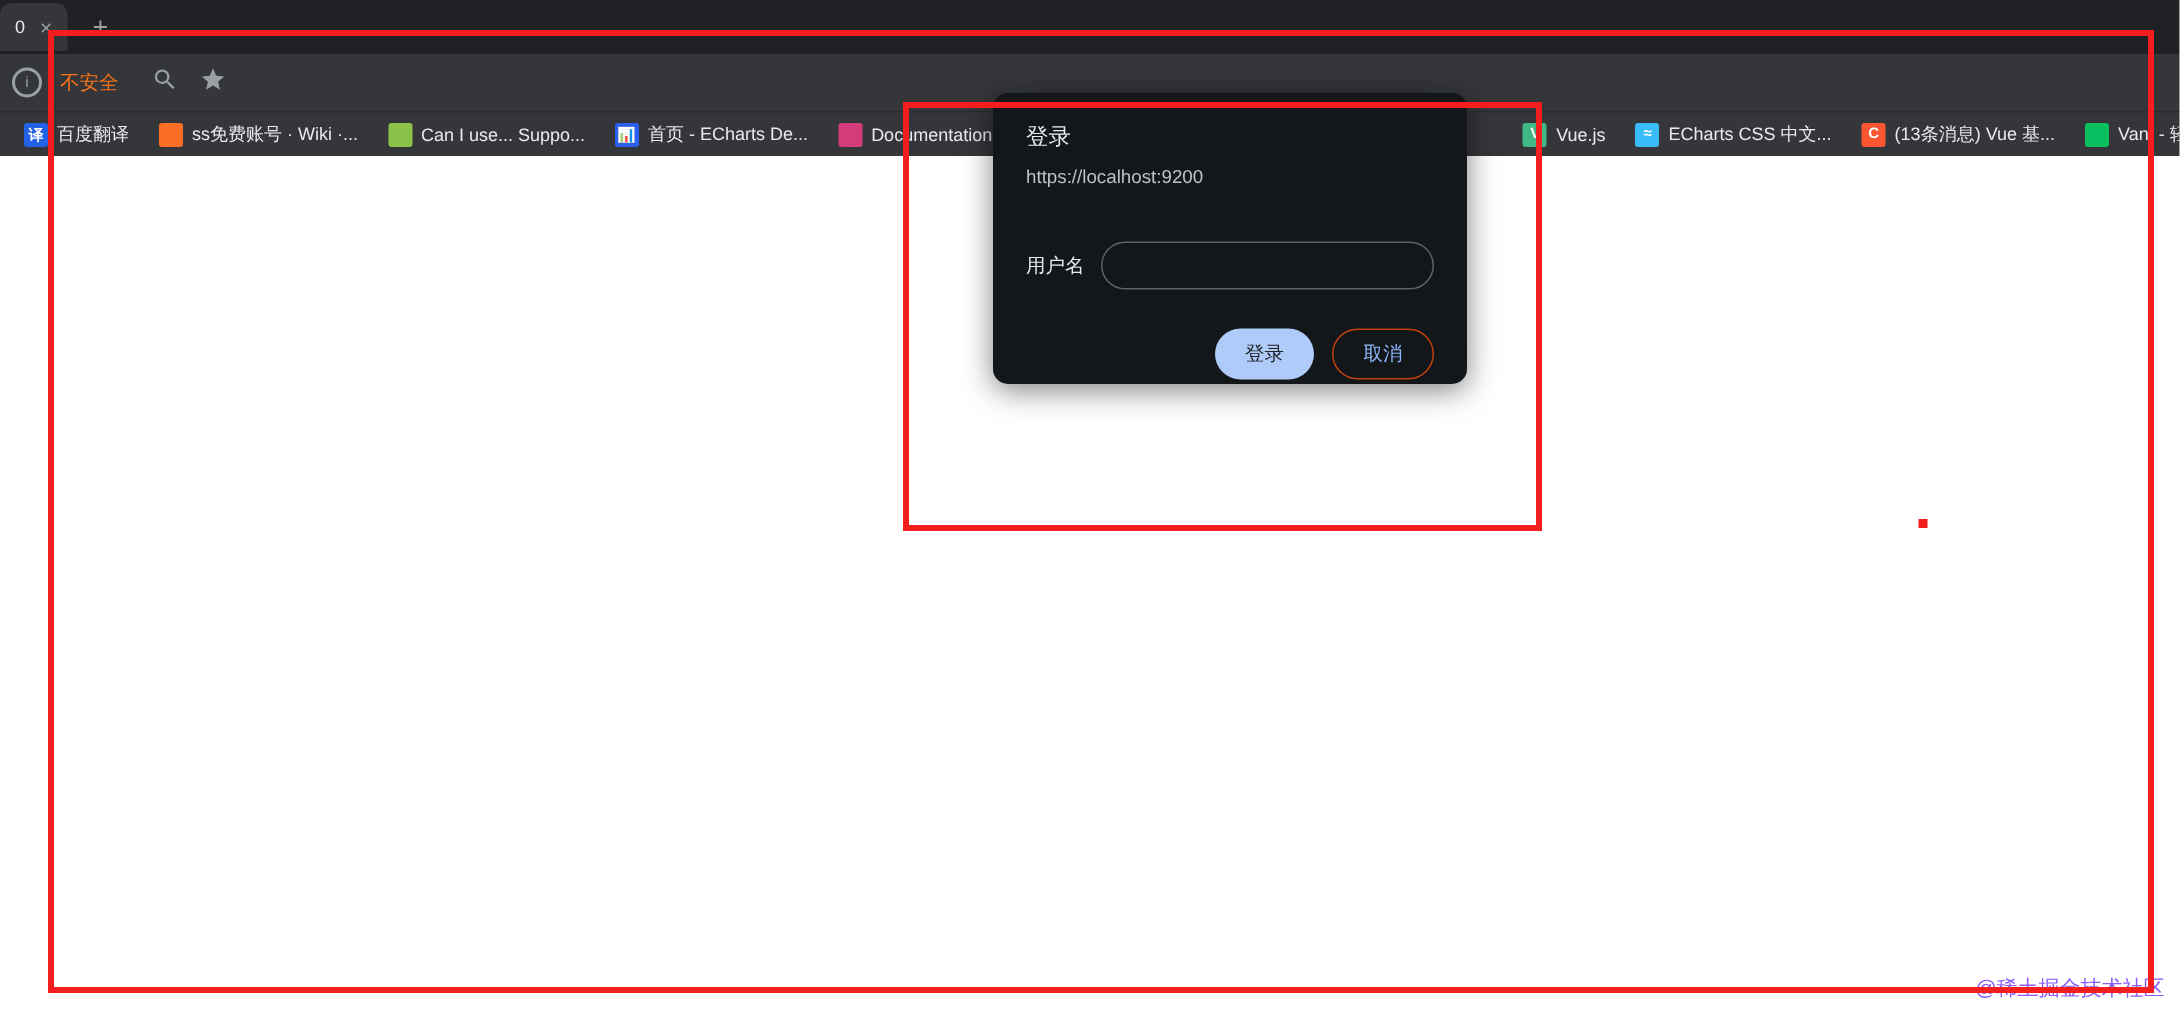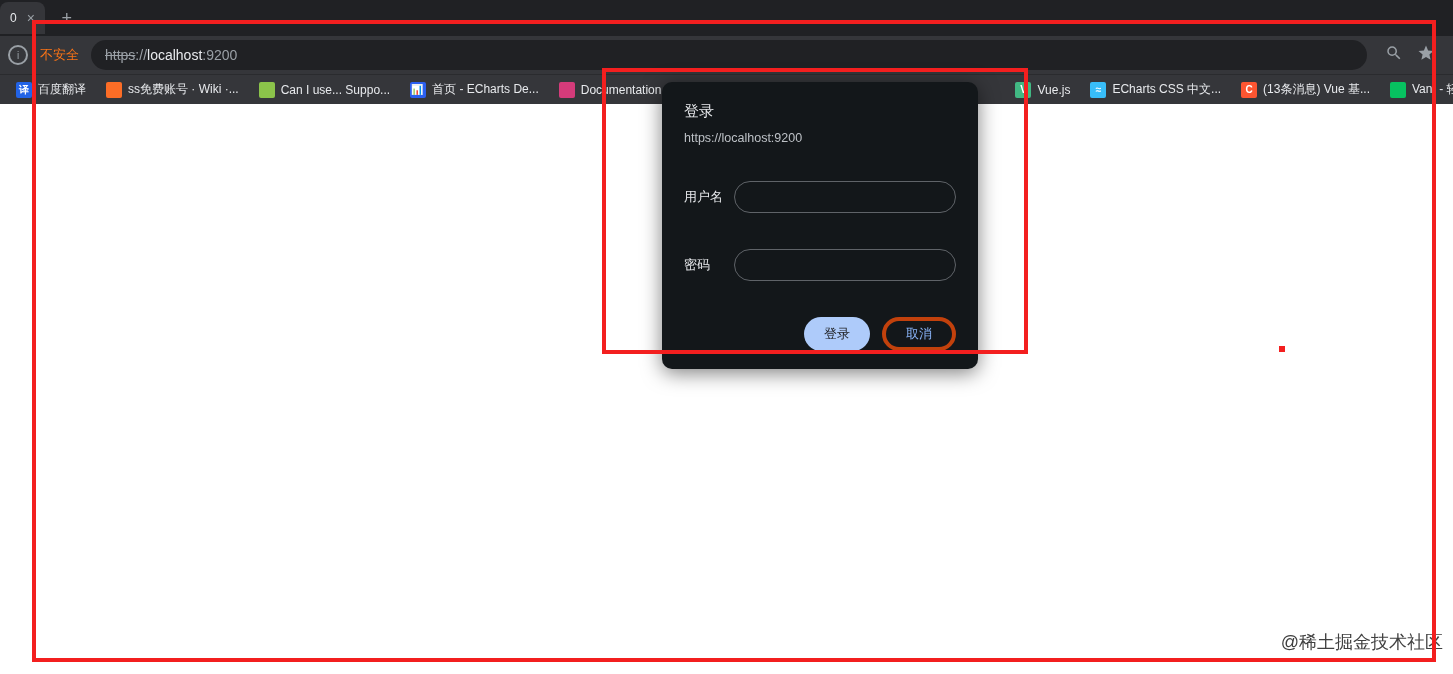--- a/index.html
+++ b/index.html
@@ -119,43 +119,43 @@
   font-size: 10px; color: #fff; font-weight: bold;
 }
 .content-area {
   background: #fff;
   width: 100%;
   height: calc(674px - 104px);
   position: relative;
 }
 .auth-dialog {
   position: absolute;
-  top: 82px;
+  top: 62px;
   left: 662px;
   width: 316px;
   background: #13171a;
   border-radius: 10px;
-  padding: 20px 22px 18px 22px;
+  padding: 20px 22px 3px 22px;
   color: #e8eaed;
   box-shadow: 0 4px 20px rgba(0,0,0,0.5);
   font-size: 13px;
 }
 .auth-title {
   font-size: 15px;
   margin-bottom: 10px;
 }
 .auth-origin {
   font-size: 12.5px;
   color: #bdc1c6;
   margin-bottom: 36px;
 }
 .auth-row {
   display: flex;
   align-items: center;
-  margin-bottom: 36px;
+  margin-bottom: 26px;
   justify-content: space-between;
 }
 .auth-label {
   width: 50px;
   font-size: 13px;
 }
 .auth-input {
   flex: 1;
   height: 32px;
   background: transparent;
@@ -182,21 +182,21 @@
   align-items: center;
 }
 .btn-primary {
   background: #aecbfa;
   color: #202124;
   border: none;
 }
 .btn-secondary {
   background: transparent;
   color: #8ab4f8;
-  border: 4px solid #c2410c;
+  border: 1px solid #c2410c;
   text-align: right;
 }
 .red-box-outer {
   position: absolute;
   left: 32px;
   top: 20px;
   width: 1404px;
   height: 642px;
   border: 4px solid #f31f1f;
   pointer-events: none;
@@ -216,46 +216,40 @@
   position: absolute;
   left: 1279px;
   top: 346px;
   width: 6px; height: 6px;
   background: #f31f1f;
   z-index: 500;
 }
 .watermark {
   position: absolute;
   right: 10px;
-  bottom: 20px;
-  color: #404040;
-  font-size: 18px;
+  bottom: 6px;
+  color: #8b5cf6;
+  font-size: 14px;
 }
 </style>
 </head>
 <body>
 
 <div class="browser-chrome">
   <div class="tab-strip">
     <div class="tab">
       <span>0</span>
       <span class="tab-close">×</span>
     </div>
     <div class="new-tab">+</div>
   </div>
 
   <div class="address-bar-row">
     <div class="info-icon">i</div>
     <span class="insecure">不安全</span>
-    <div class="omnibox">
-      <span class="proto">https</span>
-        <span class="proto2">://</span>
-        <span class="host">localhost</span>
-        <span class="port">:9200</span>
-    </div>
     <div class="toolbar-icons">
       <span>
         <svg viewBox="0 0 24 24">
             <path d="M15.5 14h-.79l-.28-.27A6.471 6.471 0 0016 9.5 6.5 6.5 0 109.5 16c1.61 0 3.09-.59 4.23-1.57l.27.28v.79l5 4.99L20.49 19l-4.99-5zm-6 0C7.01 14 5 11.99 5 9.5S7.01 5 9.5 5 14 7.01 14 9.5 11.99 14 9.5 14z"></path>
           </svg>
       </span>
       <span>
         <svg viewBox="0 0 24 24">
             <path d="M12 17.27L18.18 21l-1.64-7.03L22 9.24l-7.19-.61L12 2 9.19 8.63 2 9.24l5.46 4.73L5.82 21z"></path>
           </svg>
@@ -306,24 +300,20 @@
 
 <div class="content-area"></div>
 
 <div class="auth-dialog">
   <div class="auth-title">登录</div>
   <div class="auth-origin">https://localhost:9200</div>
   <div class="auth-row">
     <div class="auth-label">用户名</div>
     <input type="text" class="auth-input" value="" style="">
   </div>
-  <div class="auth-row">
-    <div class="auth-label">密码</div>
-    <input type="password" class="auth-input" value="" style="">
-  </div>
   <div class="auth-buttons">
     <button class="btn btn-primary">登录</button>
     <button class="btn btn-secondary">取消</button>
   </div>
 </div>
 
 <div class="red-box-outer"></div>
 <div class="red-box-inner"></div>
 <div class="red-dot"></div>
 <div class="watermark">@稀土掘金技术社区</div>

